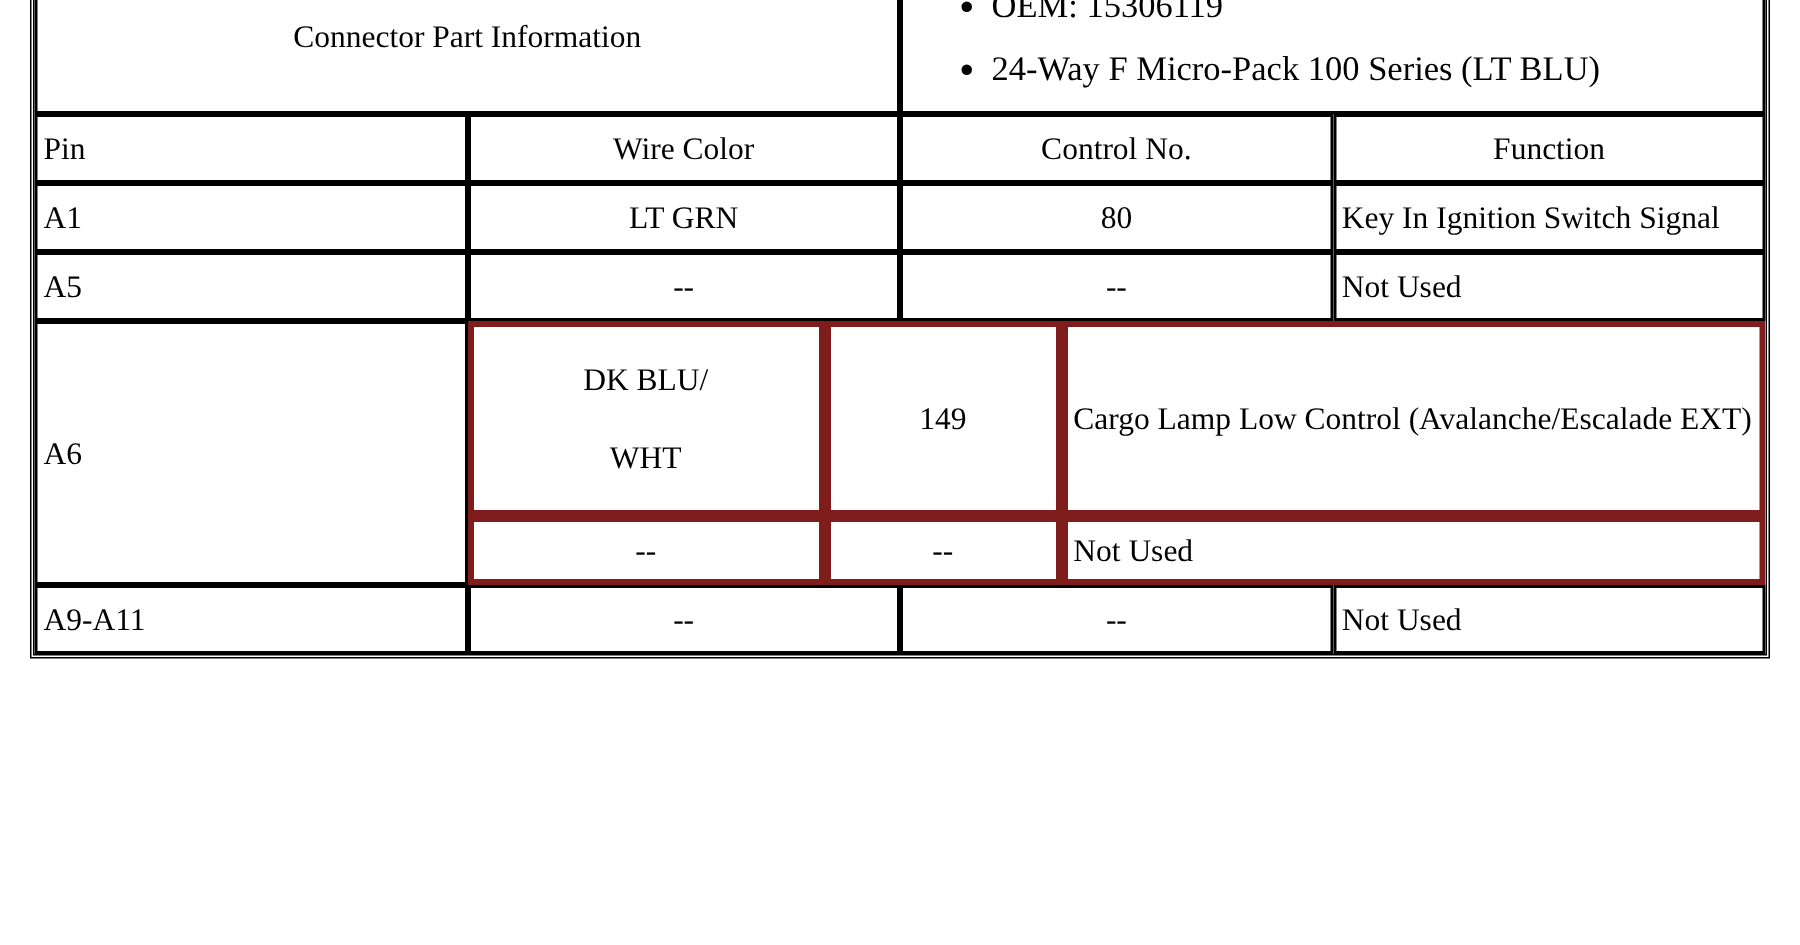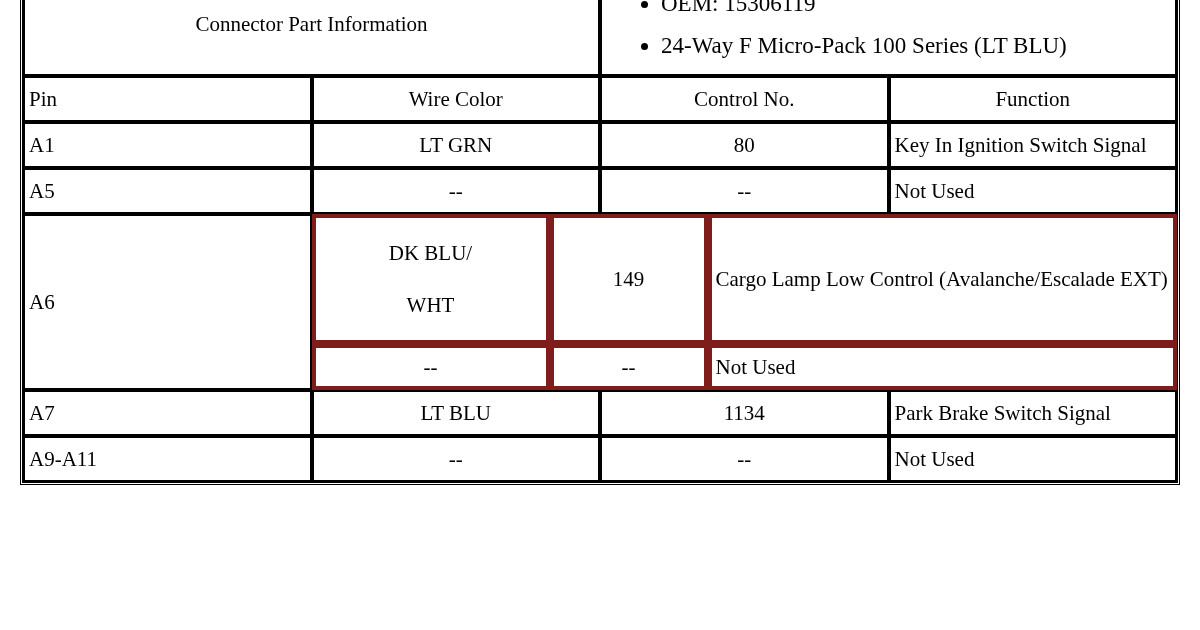--- a/index.html
+++ b/index.html
@@ -181,26 +181,20 @@
                 <tr class="short">
                   <td class="sub-color">--</td>
                   <td class="sub-circ">--</td>
                   <td class="sub-func">Not Used</td>
                 </tr>
               </tbody>
             </table>
           </td>
         </tr>
 
-        <tr class="row">
-          <td class="c-pin">A7</td>
-          <td class="c-color">LT BLU</td>
-          <td class="c-circ">1134</td>
-          <td class="c-func">Park Brake Switch Signal</td>
-        </tr>
 
 
         <tr class="row">
           <td class="c-pin nowrap">A9-A11</td>
           <td class="c-color">--</td>
           <td class="c-circ">--</td>
           <td class="c-func">Not Used</td>
         </tr>
 
       </tbody>

